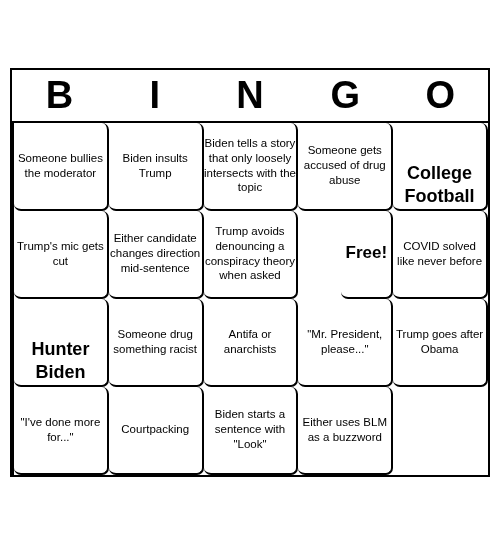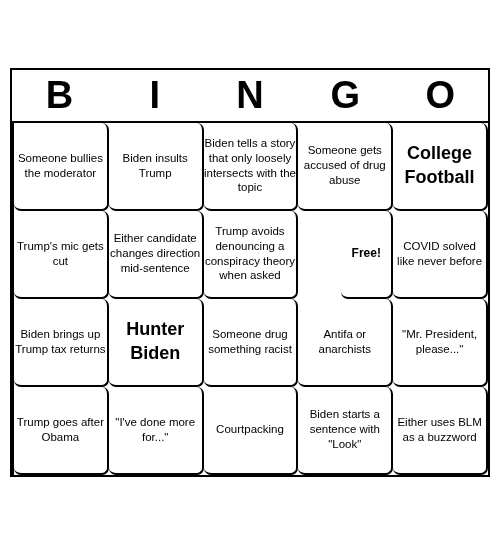--- a/index.html
+++ b/index.html
@@ -56,32 +56,33 @@
       justify-content: center;
       text-align: center;
       padding: 0;
       font-size: 11.5px;
       line-height: 1.3;
       color: #000;
       border-radius: 7px;
     }
 
     .bingo-cell.free {
-      font-size: 12px;
+      font-size: 17px;
       font-weight: bold;
       margin-left: 43px;
     }
 
     .bingo-cell .cell-text {
       display: block;
     }
 
     .bingo-cell.large-text {
       font-size: 18px;
       font-weight: bold;
+      align-items: flex-end;
     }
   </style>
 </head>
 <body>
 
 <div class="bingo-card">
   <div class="bingo-header">
     <div class="bingo-letter">B</div>
     <div class="bingo-letter">I</div>
     <div class="bingo-letter">N</div>
@@ -112,23 +113,20 @@
       </div>
       <div class="bingo-cell">
         <span class="cell-text">Trump avoids denouncing a conspiracy theory when asked</span>
       </div>
       <div class="bingo-cell free">
         <span class="cell-text">Free!</span>
       </div>
       <div class="bingo-cell">
         <span class="cell-text">COVID solved like never before</span>
       </div>
-      <div class="bingo-cell">
-        <span class="cell-text">Biden brings up Trump tax returns</span>
-      </div>
       <div class="bingo-cell large-text">
         <span class="cell-text">Hunter Biden</span>
       </div>
       <div class="bingo-cell">
         <span class="cell-text">Someone drug something racist</span>
       </div>
       <div class="bingo-cell">
         <span class="cell-text">Antifa or anarchists</span>
       </div>
       <div class="bingo-cell">

